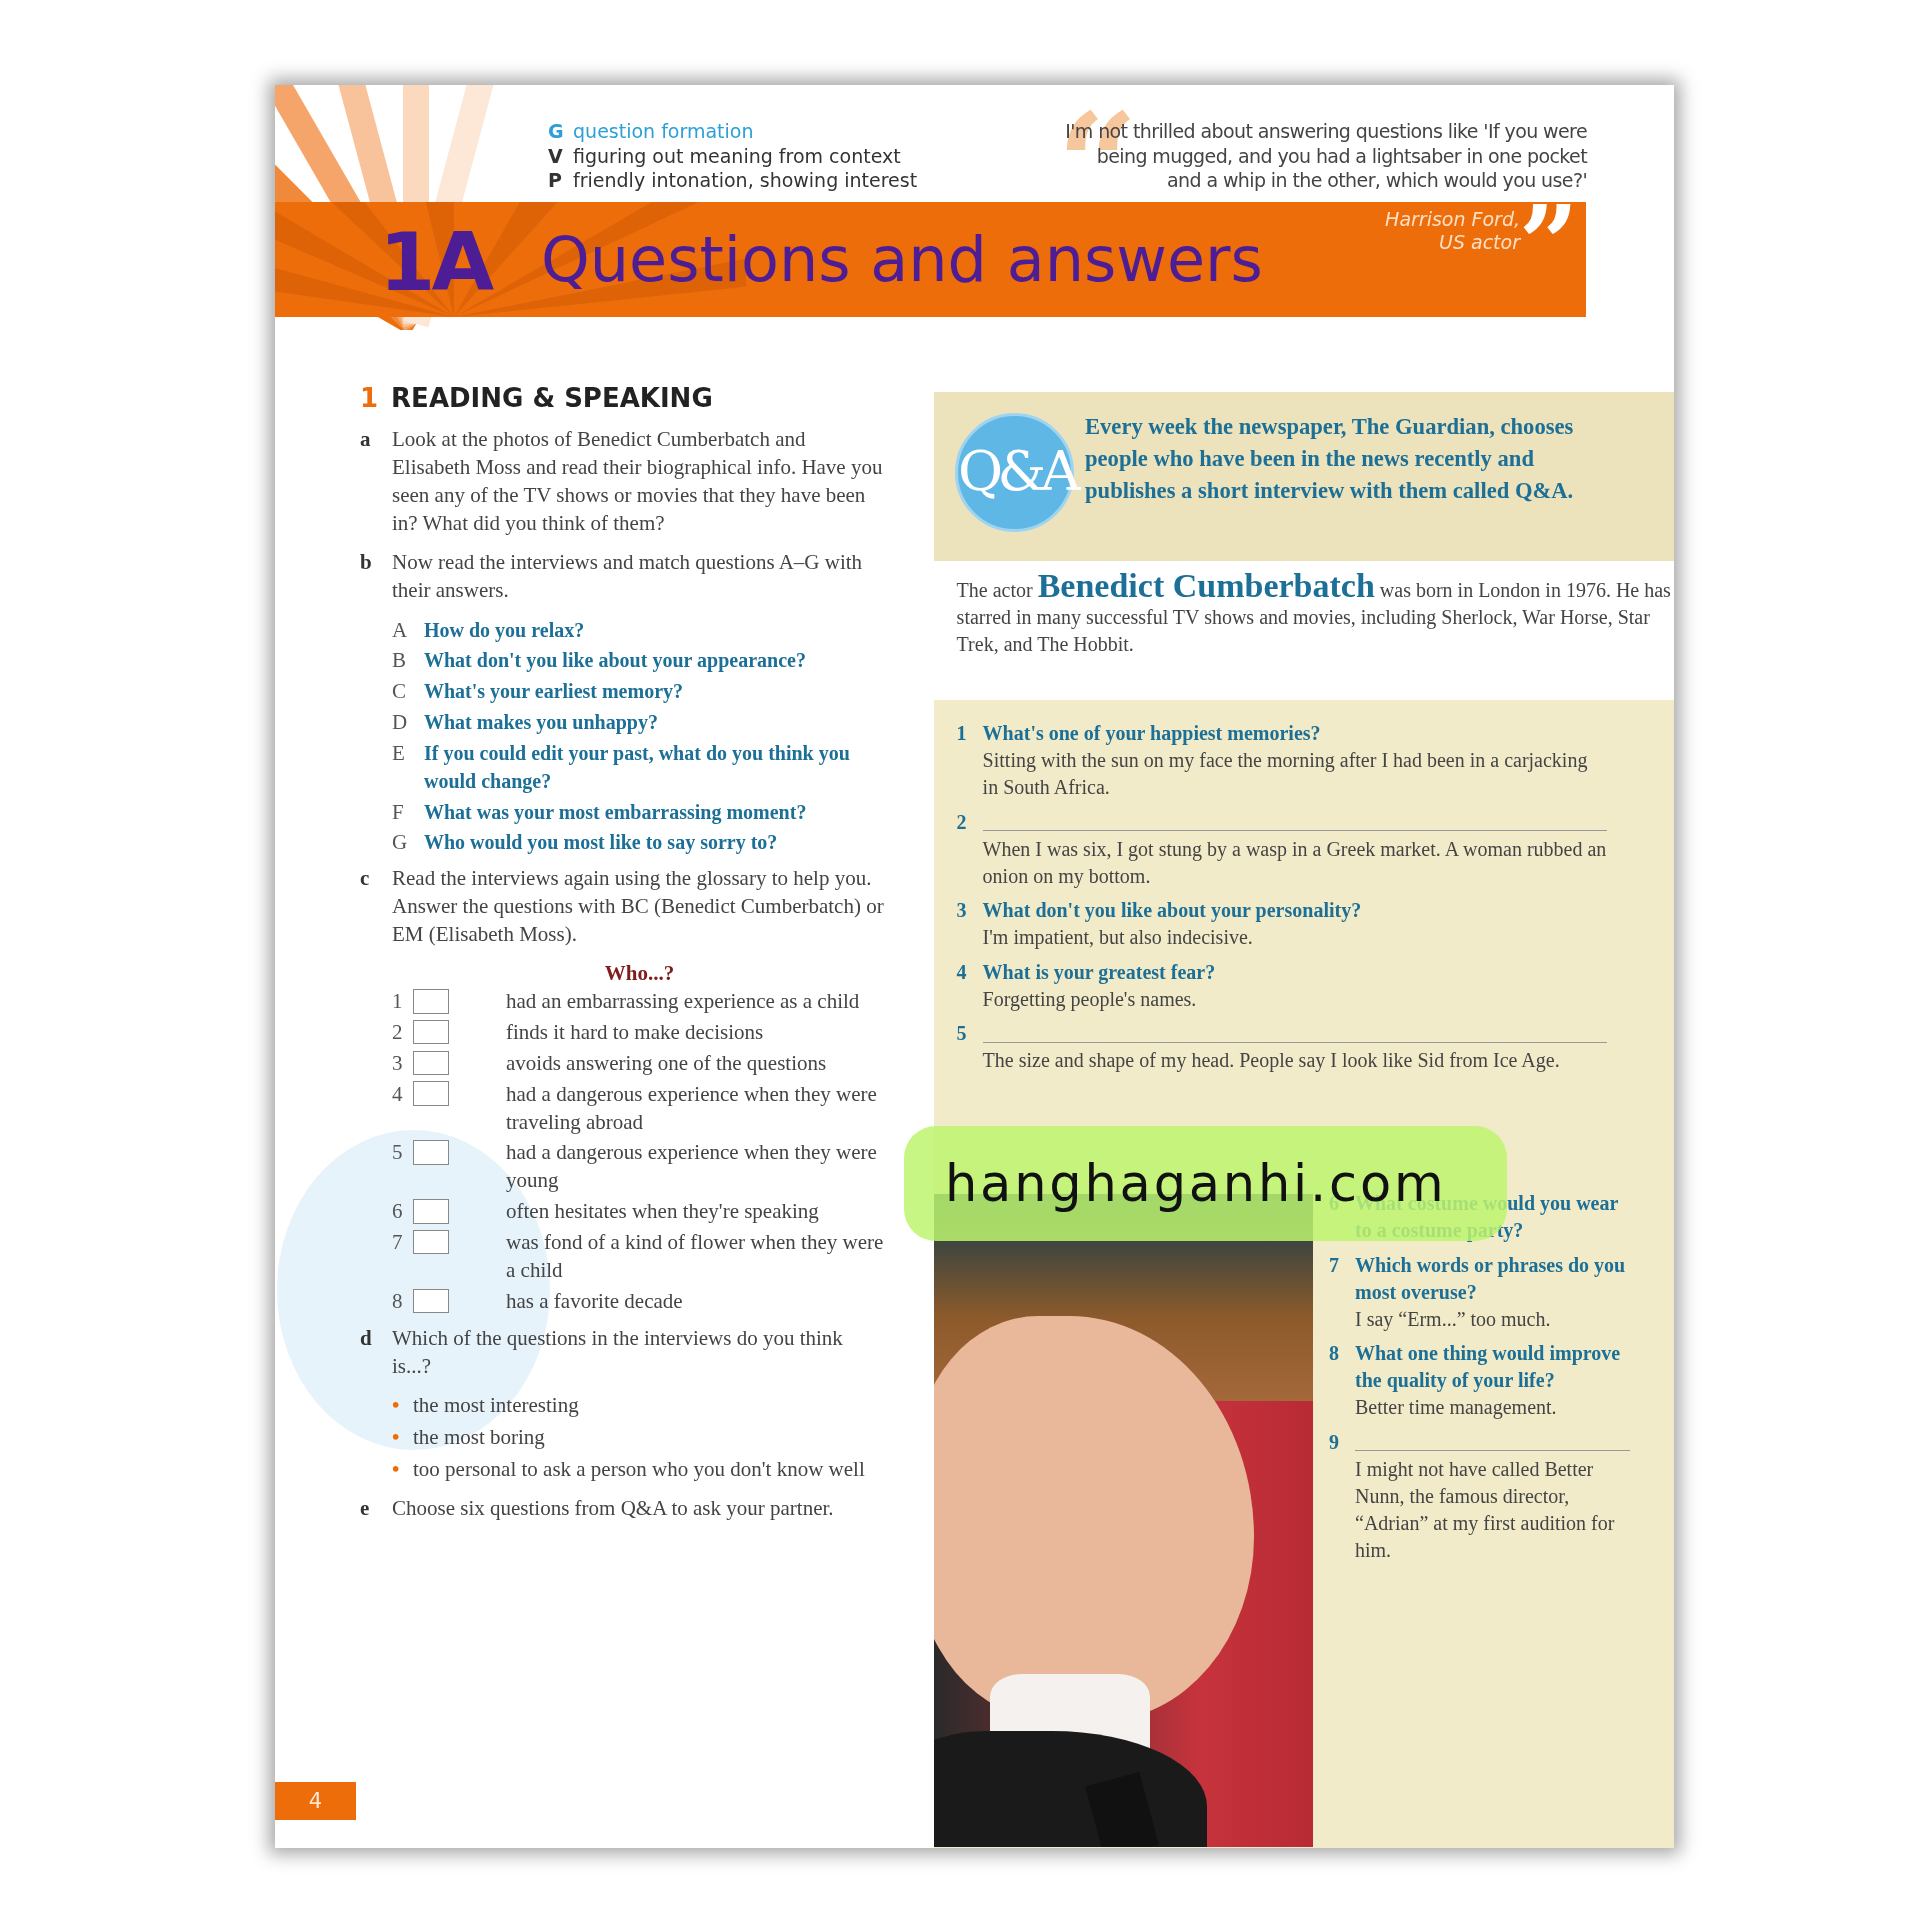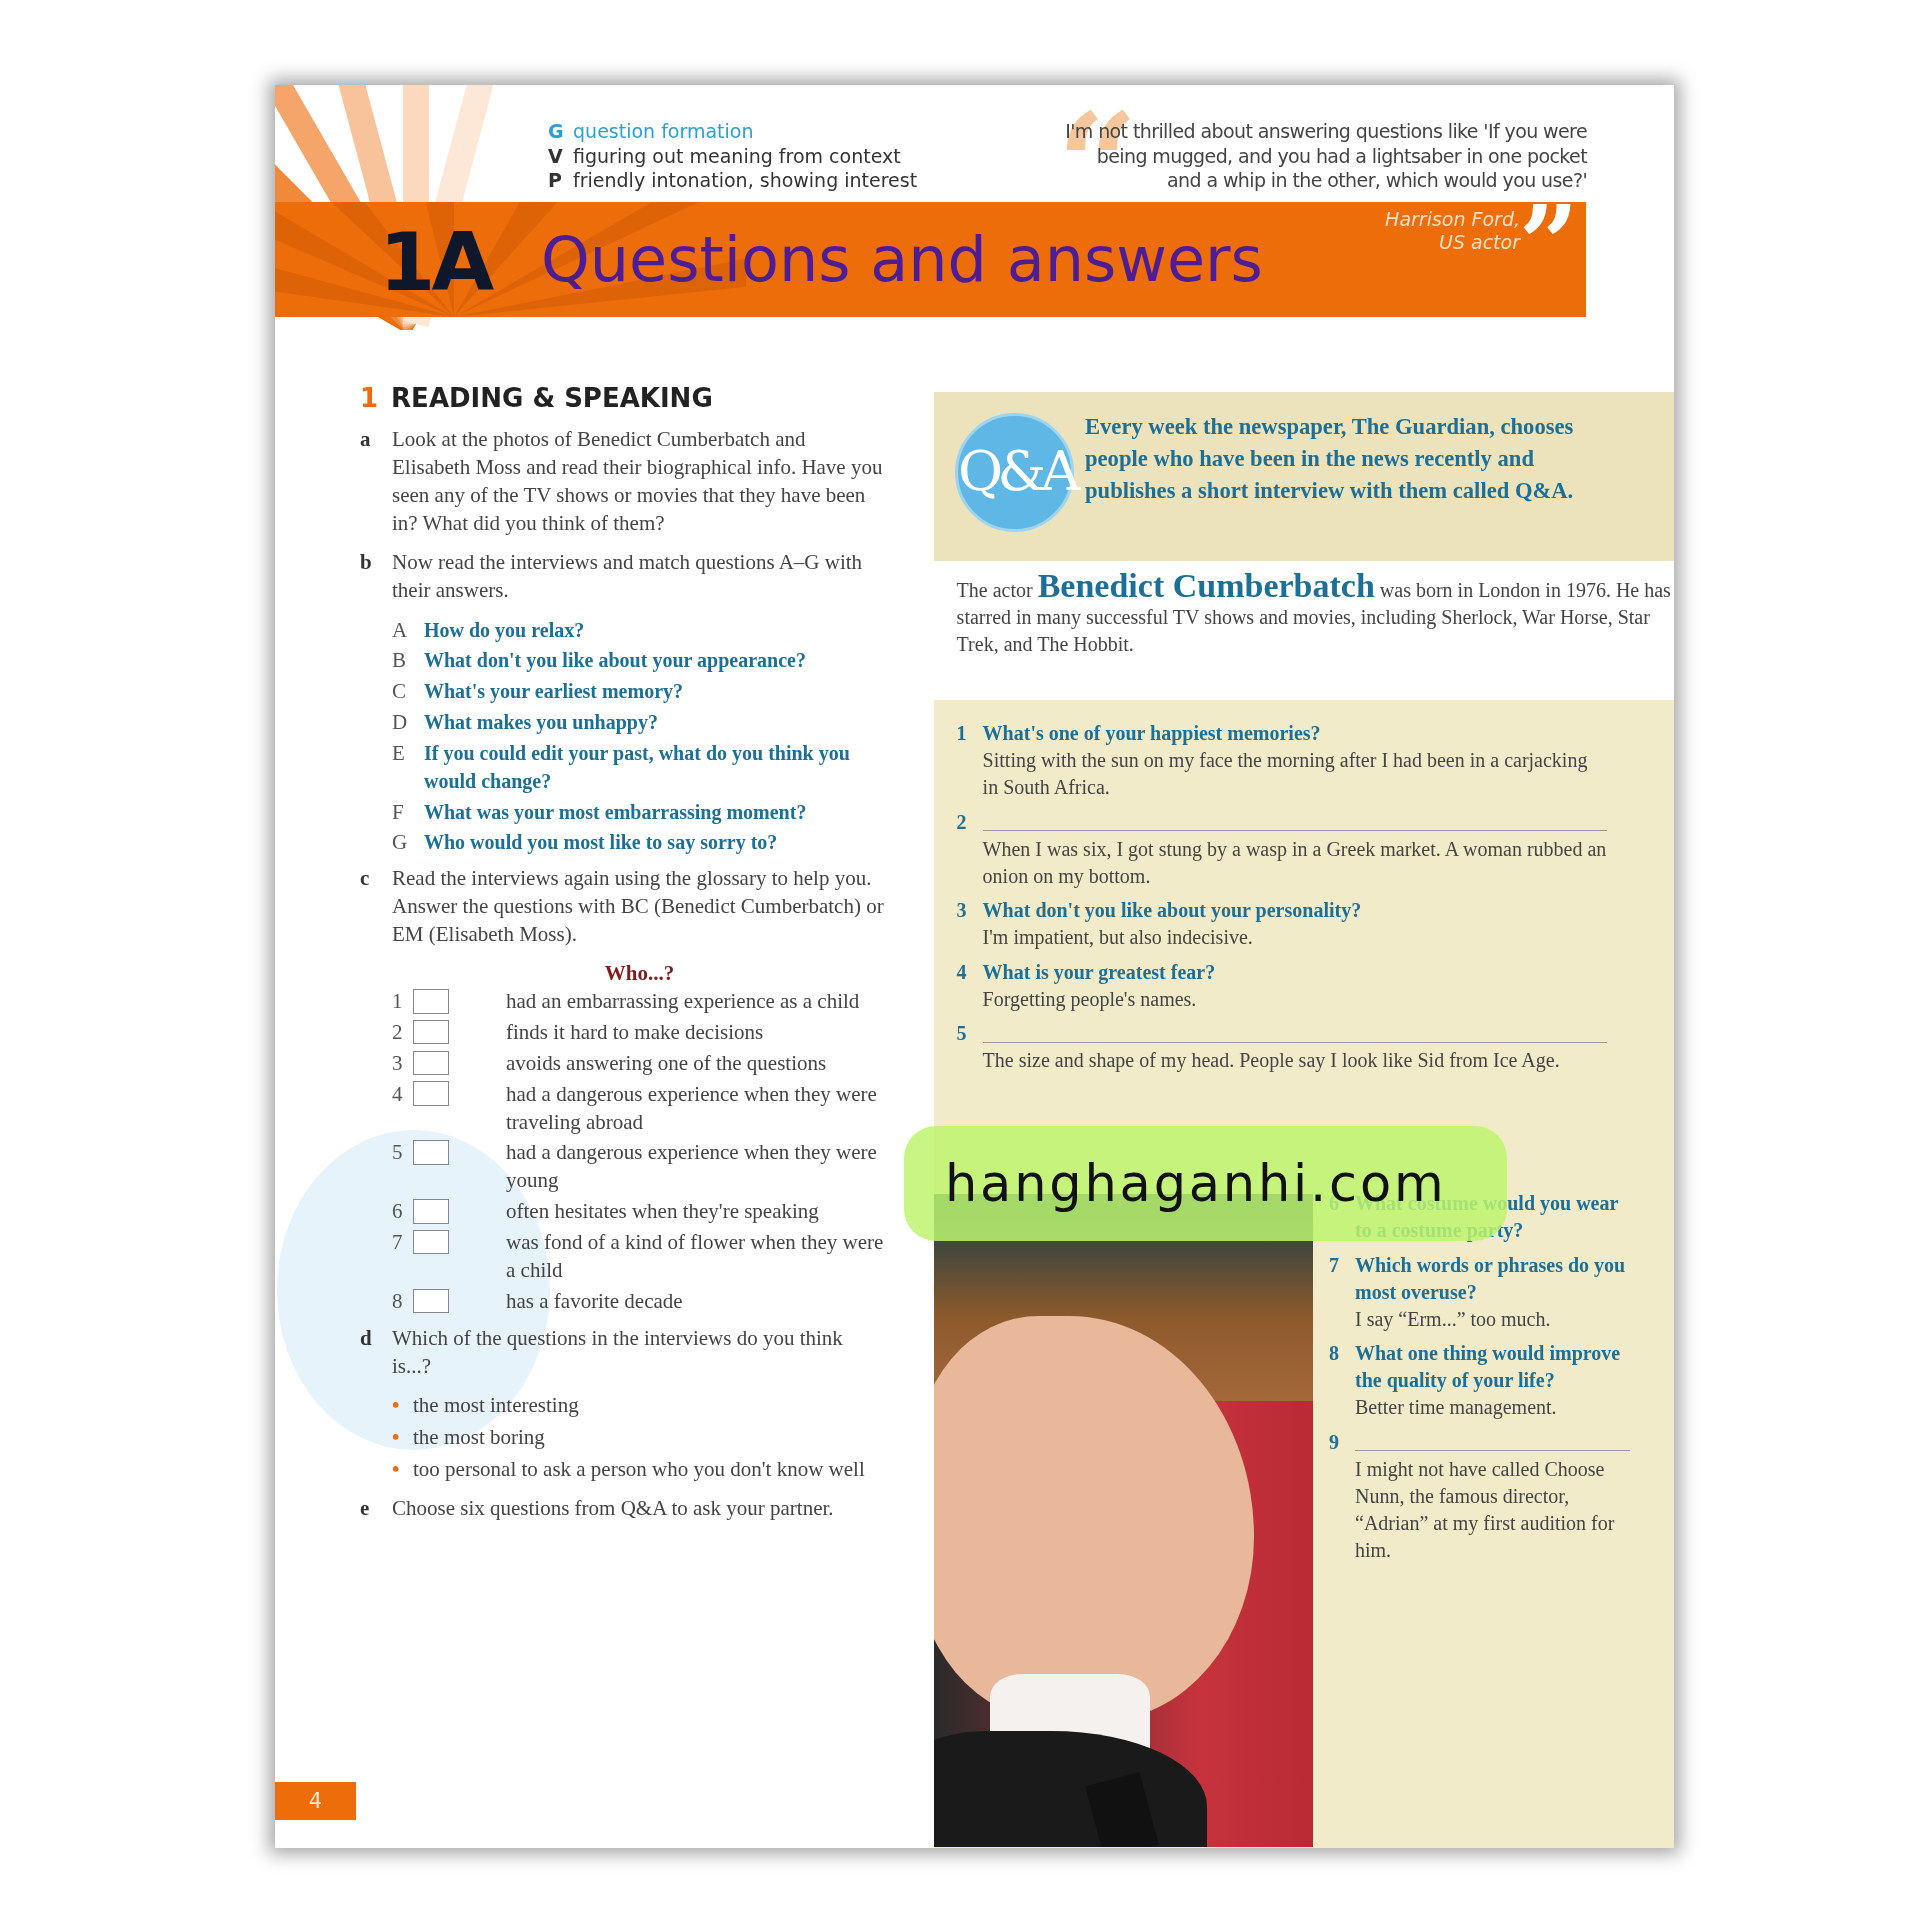--- a/index.html
+++ b/index.html
@@ -20,21 +20,21 @@
   .objectives { position: absolute; left: 273px; top: 34px; font-family: "DejaVu Sans", sans-serif; font-size: 19px; line-height: 24.5px; color: #333; }
   .objectives .row b { display: inline-block; width: 19px; font-weight: bold; }
   .objectives .g { color: #2b9fd6; }
   .objectives .g b { color: #2b9fd6; }
 
   .quote { position: absolute; right: 87px; top: 34px; width: 527px; text-align: right; font-family: "DejaVu Sans", sans-serif; font-size: 19px; line-height: 24.5px; color: #444; letter-spacing: -0.6px; }
   .quote-mark-open { position: absolute; left: 782px; top: 9.4px; font-family: "DejaVu Serif", serif; font-size: 141px; line-height: 141px; color: #f6c79c; font-weight: bold; }
 
   .title-bar { position: absolute; left: 0; top: 117px; width: 1311px; height: 115px; background: #ee6d0b; overflow: hidden; }
   .title-rays { position: absolute; left: 0; top: 0; width: 471px; height: 115px; }
-  .unit { position: absolute; left: 104px; top: 13px; font-family: "DejaVu Sans", sans-serif; font-weight: bold; font-size: 81px; color: #0f172a; letter-spacing: -3.8px; }
+  .unit { position: absolute; left: 104px; top: 13px; font-family: "DejaVu Sans", sans-serif; font-weight: bold; font-size: 81px; color: #4c1d95; letter-spacing: -3.8px; }
   .title { position: absolute; left: 266px; top: 21px; font-family: "DejaVu Sans", sans-serif; font-size: 62px; color: #4c1d95; }
   .attrib { position: absolute; right: 66px; top: 5.6px; text-align: right; font-family: "DejaVu Sans", sans-serif; font-style: italic; font-size: 19px; line-height: 23.5px; color: #fde0c6; }
   .quote-mark-close { position: absolute; right: 7.5px; top: -9.4px; font-family: "DejaVu Serif", serif; font-size: 104px; font-weight: bold; color: #fff; line-height: 104px; }
 
   
   .left { position: absolute; left: 85px; top: 299px; width: 527px; color: #444; font-size: 21px; line-height: 28px; }
   .sec-head { font-family: "DejaVu Sans", sans-serif; font-weight: bold; font-size: 26px; color: #222; margin-bottom: 13px; }
   .sec-head .num { color: #ee6d0b; margin-right: 13px; }
   .item { display: flex; margin-bottom: 11.3px; }
   .item .lbl { width: 32px; flex: none; font-weight: bold; color: #333; }
@@ -324,20 +324,20 @@
             <span class="n">8</span>
             <span>What one thing would improve the quality of your life?</span>
           </div>
           <div class="at">Better time management.</div>
         </div>
       <div class="ans">
           <div class="qh">
             <span class="n">9</span>
             <span class="blank"></span>
           </div>
-          <div class="at">I might not have called Choose Nunn, the famous director, “Adrian” at my first audition for him.</div>
+          <div class="at">I might not have called Better Nunn, the famous director, “Adrian” at my first audition for him.</div>
         </div>
     </div>
   </div>
 </div>
 
 <div class="watermark">hanghaganhi.com</div>
 
 
 </body></html>

